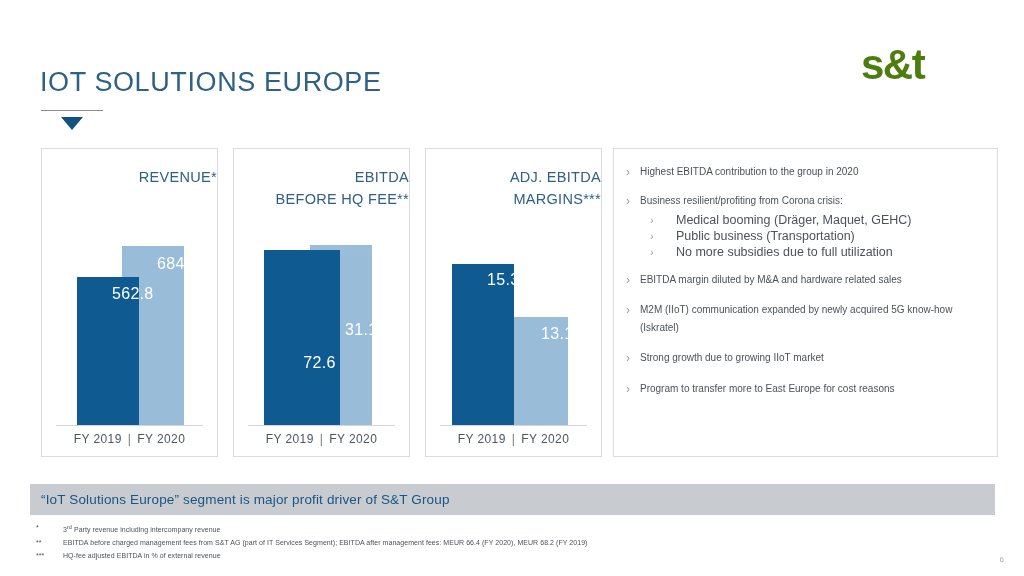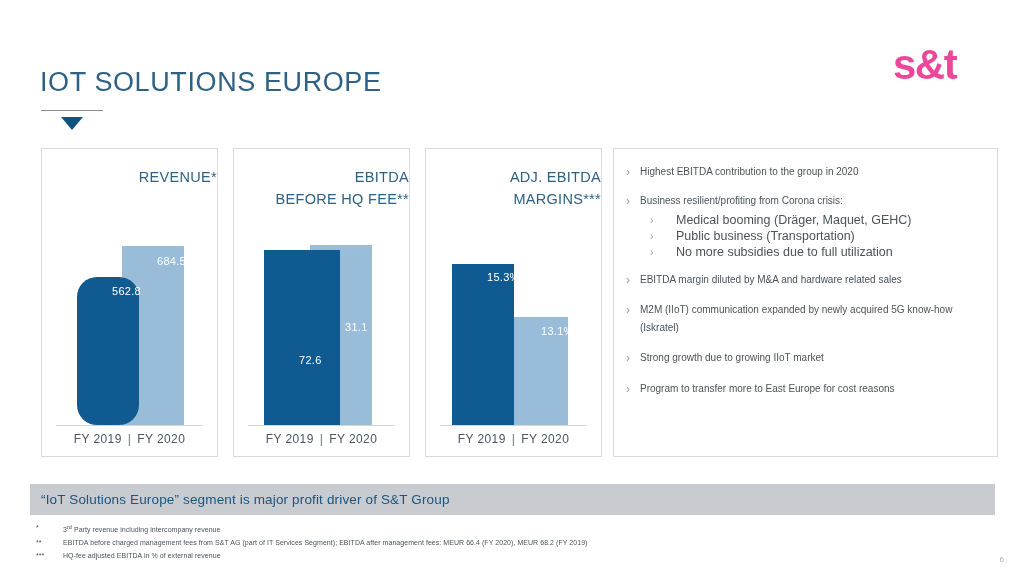--- a/index.html
+++ b/index.html
@@ -11,25 +11,25 @@
   }
   .slide {
     position: relative;
     width: 1024px; height: 576px;
     background: #ffffff;
   }
 
   
   .logo {
     position: absolute;
-    left: 893px; top: 44px;
+    left: 861px; top: 44px;
     font-family: "Liberation Sans", sans-serif;
     font-size: 42px;
     font-weight: bold;
-    color: #ec4899;
+    color: #4d7c0f;
     letter-spacing: -1.5px;
     line-height: 1;
   }
   .page-title {
     position: absolute;
     left: 40px; top: 67px;
     font-size: 27px;
     font-weight: 300;
     letter-spacing: 0.6px;
     color: #2e6184;
@@ -80,21 +80,22 @@
   }
   .bar {
     position: absolute;
     bottom: 31px;
   }
   .bar-dark  { background: #0f5b91; z-index: 2; }
   .bar-light { background: #8fb6d5; z-index: 1; }
   .bar-label {
     position: absolute;
     width: 100%;
-    font-size: 11px;
+    text-align: center;
+    font-size: 16px;
     color: #ffffff;
     letter-spacing: 0.3px;
     padding-left: 35px;
   }
   .axis-line {
     position: absolute;
     bottom: 30px;
     left: 14px; right: 14px;
     height: 1px;
     background: #d2d7db;
@@ -210,21 +211,21 @@
 <div class="slide">
 
   <div class="logo">s&amp;t</div>
   <div class="page-title">IOT SOLUTIONS EUROPE</div>
   <div class="title-rule"></div>
   <div class="title-caret"></div>
 
   <div class="card" id="card-revenue">
     <div class="card-title">REVENUE*</div>
     <div class="plot">
-      <div class="bar bar-dark" style="left:35px; width:62px; height:148px;border-radius:20px;">
+      <div class="bar bar-dark" style="left:35px; width:62px; height:148px;">
         <div class="bar-label" style="top:8px;">562.8</div>
       </div>
       <div class="bar bar-light" style="left:80px; width:62px; height:179px; opacity:0.9;">
         <div class="bar-label" style="top:9px;">684.5</div>
       </div>
       <div class="axis-line"></div>
       <div class="axis-labels">
         <span>FY 2019</span><span class="sep">|</span><span>FY 2020</span>
       </div>
     </div>

